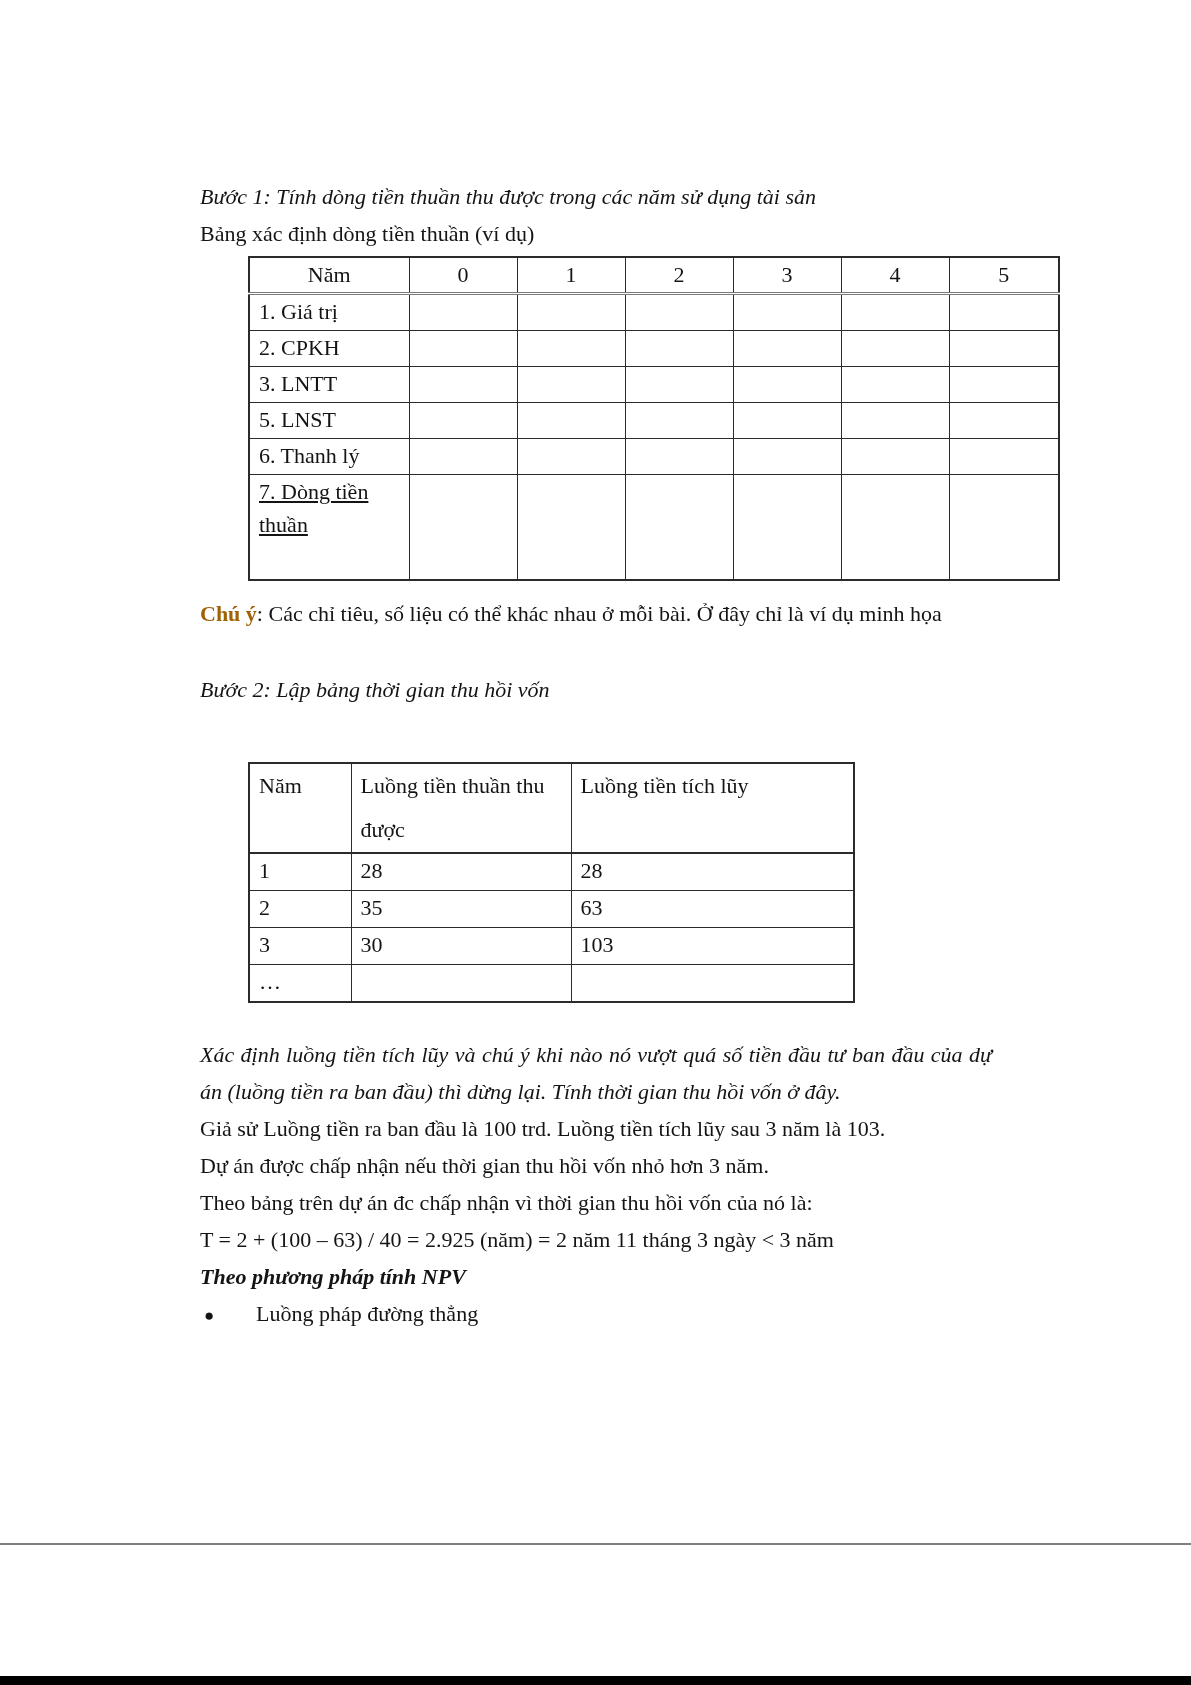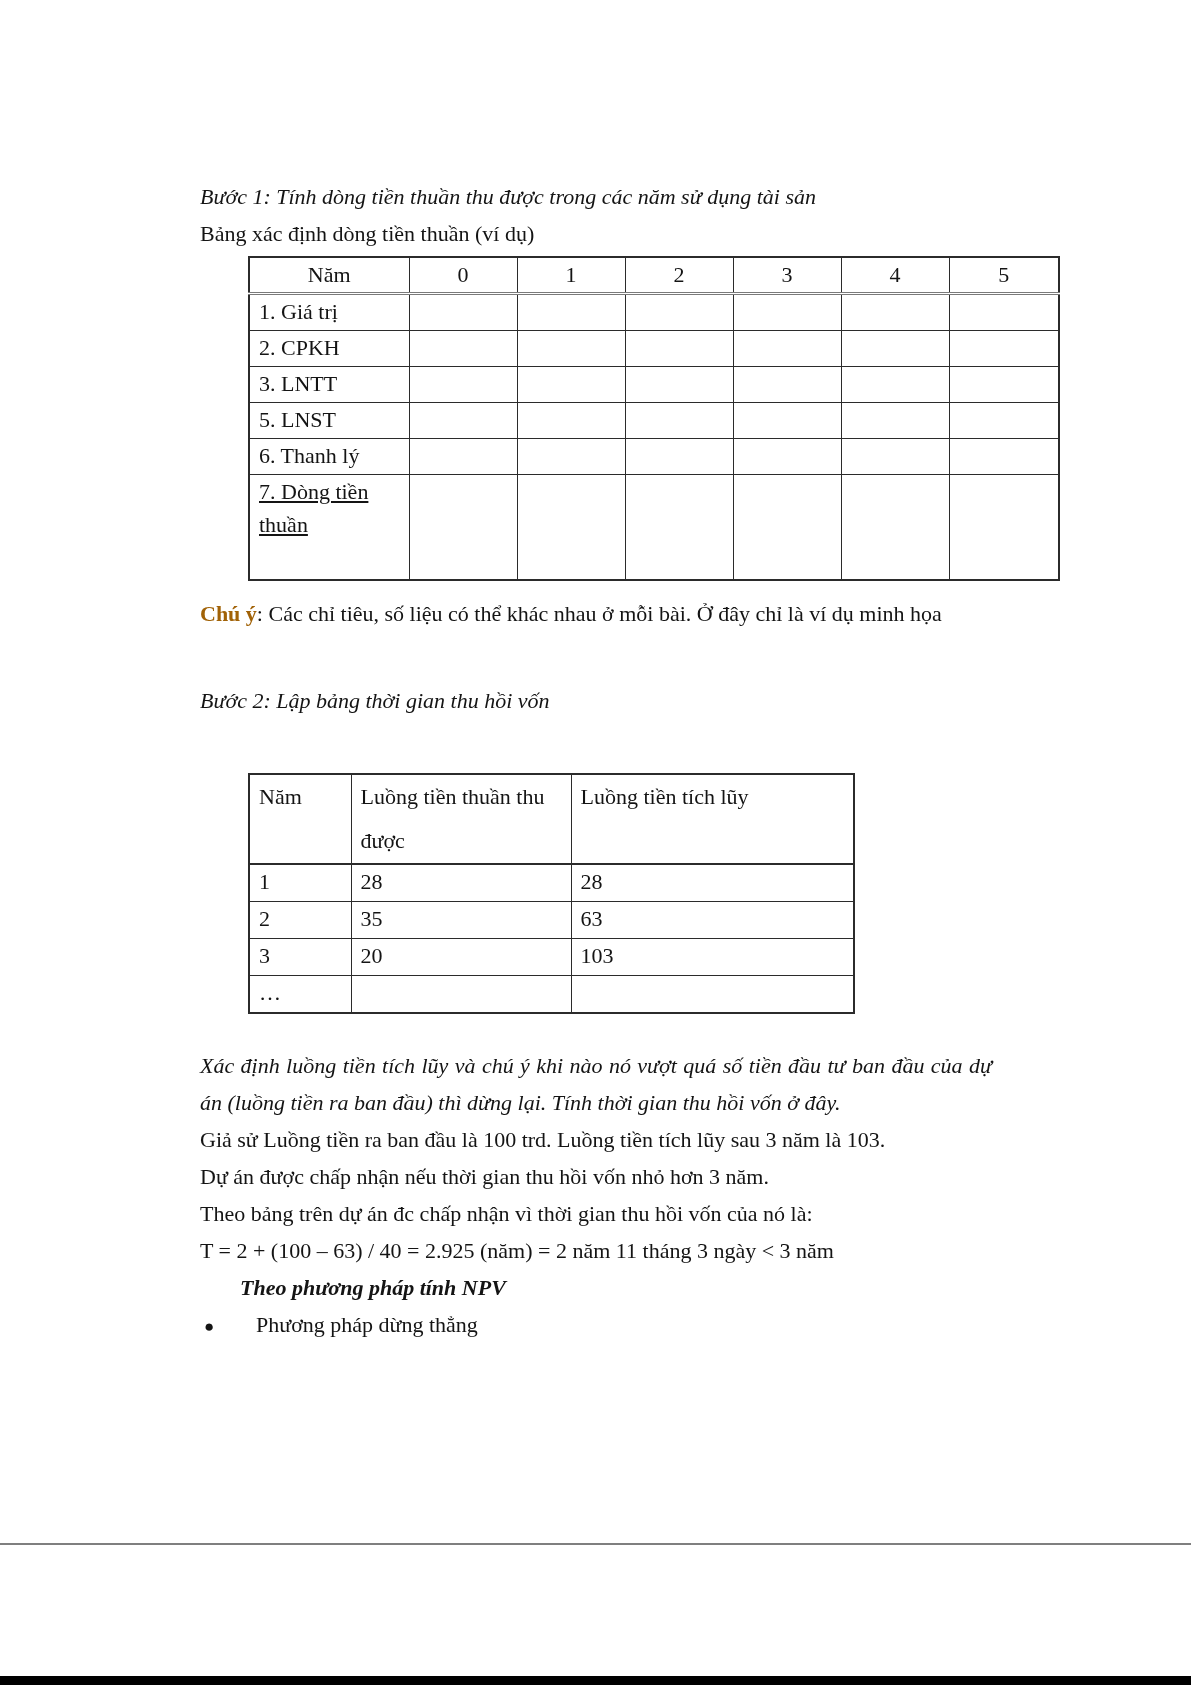--- a/index.html
+++ b/index.html
@@ -11,21 +11,21 @@
     position:relative;
     overflow:hidden;
   }
   .content {
     position:absolute; top:16px; left:200px; width:800px;
     padding-top:162px;
     font-size:22px; line-height:37px;
   }
   .line { white-space:nowrap; }
   .it { font-style:italic; }
-  .bold-it { font-style:italic; font-weight:bold;margin-left:40px; }
+  .bold-it { font-style:italic; font-weight:bold; }
   .note-label { font-weight:bold; }
   .justify { text-align:justify; white-space:normal; width:792px;font-style:italic; }
 
   table { border-collapse:collapse; table-layout:fixed;border-radius:16px; }
   td {
     border:1px solid #2b2b2b;
     padding:0 9px;
     vertical-align:top;
     line-height:33px;
     overflow:hidden;
@@ -35,21 +35,21 @@
   .tbl1 { margin-top:4px; width:810px; }
   .tbl1 thead td { text-align:center; height:34px; border-bottom:3px double #7a7a7a; }
   .tbl1 tbody td { height:35px; text-align:left; }
   .tbl1 tbody tr:last-child td { height:104px;text-decoration:underline; }
 
   .tbl2 { margin-top:54px; width:605px; }
   .tbl2 thead td { text-align:left; height:44px; line-height:44px; border-bottom:2px solid #2b2b2b; }
   .tbl2 tbody td { height:36px; text-align:left; }
 
   .spacer-note { margin-top:14px; }
-  .spacer-step2 { margin-top:50px; }
+  .spacer-step2 { margin-top:39px; }
   .spacer-paras { margin-top:33px; }
 
   .bullet-line { display:flex; align-items:baseline; }
   .bullet-dot { width:52px; padding-left:4px; font-size:17px; }
 
   .footer-divider {
     position:absolute; left:0; top:1543px; width:1191px; height:2px;
     background:#7f7f7f;
   }
   .footer-bar {
@@ -170,40 +170,40 @@
           <td>28</td>
           <td>28</td>
         </tr>
         <tr>
           <td>2</td>
           <td>35</td>
           <td>63</td>
         </tr>
         <tr>
           <td>3</td>
-          <td>20</td>
+          <td>30</td>
           <td>103</td>
         </tr>
         <tr>
           <td>…</td>
           <td></td>
           <td></td>
         </tr>
       </tbody>
   </table>
 
   <div class="spacer-paras">
     <div class="justify">Xác định luồng tiền tích lũy và chú ý khi nào nó vượt quá số tiền đầu tư ban đầu của dự án (luồng tiền ra ban đầu) thì dừng lại. Tính thời gian thu hồi vốn ở đây.</div>
     <div class="line">Giả sử Luồng tiền ra ban đầu là 100 trd. Luồng tiền tích lũy sau 3 năm là 103.</div>
     <div class="line">Dự án được chấp nhận nếu thời gian thu hồi vốn nhỏ hơn 3 năm.</div>
     <div class="line">Theo bảng trên dự án đc chấp nhận vì thời gian thu hồi vốn của nó là:</div>
     <div class="line">T = 2 + (100 – 63) / 40 = 2.925 (năm) = 2 năm 11 tháng 3 ngày &lt; 3 năm</div>
     <div class="line bold-it">Theo phương pháp tính NPV</div>
     <div class="bullet-line">
       <span class="bullet-dot">●</span>
-      <span>Phương pháp dừng thẳng</span>
+      <span>Luồng pháp đường thẳng</span>
     </div>
   </div>
 
 </div>
 
 <div class="footer-divider"></div>
 <div class="footer-bar"></div>
 
 </body></html>

